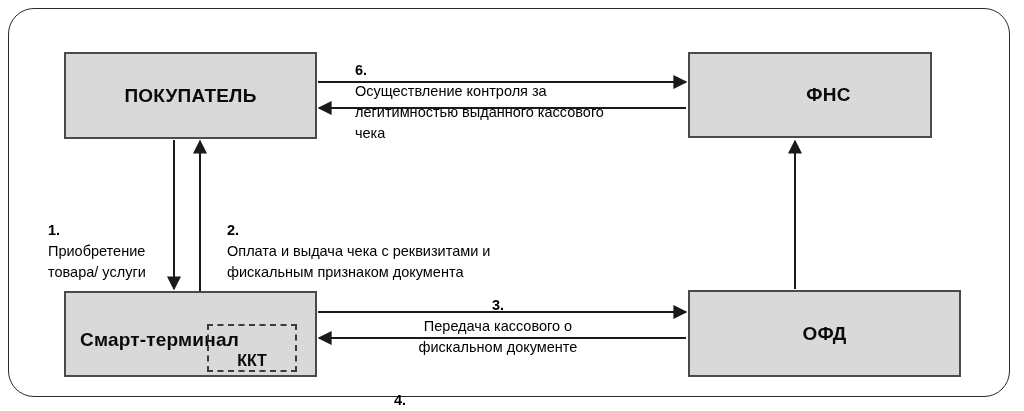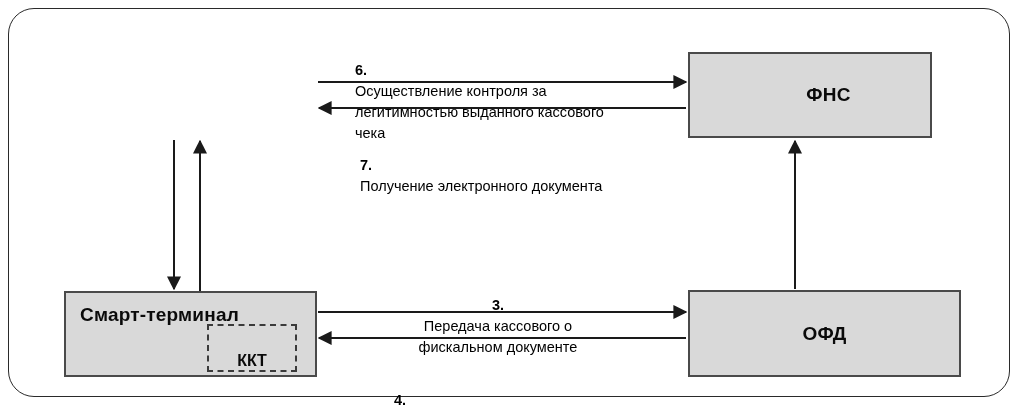--- a/index.html
+++ b/index.html
@@ -44,21 +44,21 @@
     display: block;
     text-align: center;
   }
   #node-buyer   { left: 64px;  top: 52px;  width: 253px; height: 87px; font-size: 19px; }
   #node-fns     { left: 688px; top: 52px;  width: 244px; height: 86px; font-size: 19px; padding-left: 37px; }
   #node-terminal{ left: 64px;  top: 291px; width: 253px; height: 86px; font-size: 19px; }
   #node-ofd     { left: 688px; top: 290px; width: 273px; height: 87px; font-size: 19px; }
 
   
   #node-terminal {
-    align-items: flex-start;
+    align-items: center;
     justify-content: flex-start;
   }
   #node-terminal .node-label {
     padding: 11px 0 0 14px;
     text-align: left;
   }
   
   #node-kkt {
     position: absolute;
     left: 207px;
@@ -143,38 +143,53 @@
 
     <line x1="200" y1="291" x2="200" y2="141" stroke="#1a1a1a" stroke-width="2" marker-end="url(#arrowhead)"></line>
 
     <line x1="318" y1="312" x2="686" y2="312" stroke="#1a1a1a" stroke-width="2" marker-end="url(#arrowhead)"></line>
 
     <line x1="686" y1="338" x2="319" y2="338" stroke="#1a1a1a" stroke-width="2" marker-end="url(#arrowhead)"></line>
 
     <line x1="795" y1="289" x2="795" y2="141" stroke="#1a1a1a" stroke-width="2" marker-end="url(#arrowhead)"></line>
   </svg>
 
+  <div class="node" id="node-buyer">
+    <span class="node-label">ПОКУПАТЕЛЬ</span>
+  </div>
 
   <div class="node" id="node-fns">
     <span class="node-label">ФНС</span>
   </div>
 
   <div class="node" id="node-terminal">
     <span class="node-label">Смарт-терминал</span>
   </div>
 
   <div id="node-kkt">
     <span class="node-label">ККТ</span>
   </div>
 
   <div class="node" id="node-ofd">
     <span class="node-label">ОФД</span>
   </div>
 
-
+  <div class="steplabel" id="label-1">
+    <span class="hang2">
+      <span class="num">1. </span>
+      <span class="body">Приобретение товара/ услуги</span>
+    </span>
+  </div>
+
+  <div class="steplabel" id="label-2">
+    <span class="hang">
+      <span class="num">2. </span>
+      <span class="body">Оплата и выдача чека с реквизитами и фискальным признаком документа</span>
+    </span>
+  </div>
 
   <div class="steplabel" id="label-3">
     <span class="hang">
       <span class="num">3. </span>
       <span class="body">Передача кассового о фискальном документе</span>
     </span>
   </div>
 
   <div class="steplabel" id="label-4">
     <span class="hang">
@@ -184,20 +199,14 @@
   </div>
 
 
   <div class="steplabel" id="label-6">
     <span class="hang">
       <span class="num">6. </span>
       <span class="body">Осуществление контроля за легитимностью выданного кассового чека</span>
     </span>
   </div>
 
-  <div class="steplabel" id="label-7">
-    <span class="hang">
-      <span class="num">7. </span>
-      <span class="body">Получение электронного документа</span>
-    </span>
-  </div>
 
 </div>
 
 </body></html>

